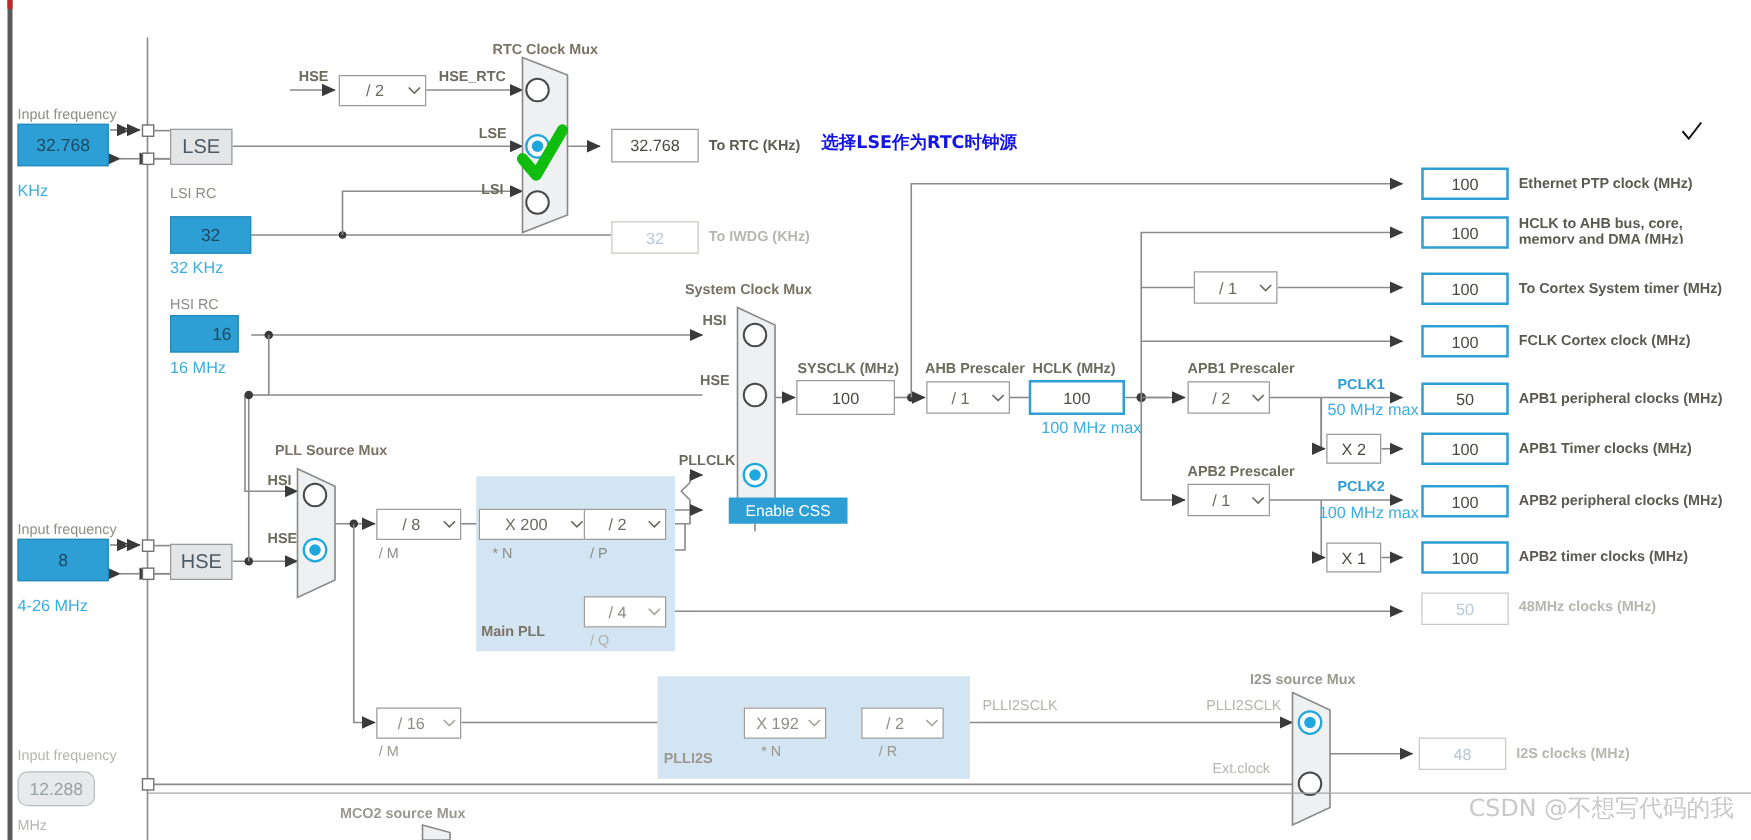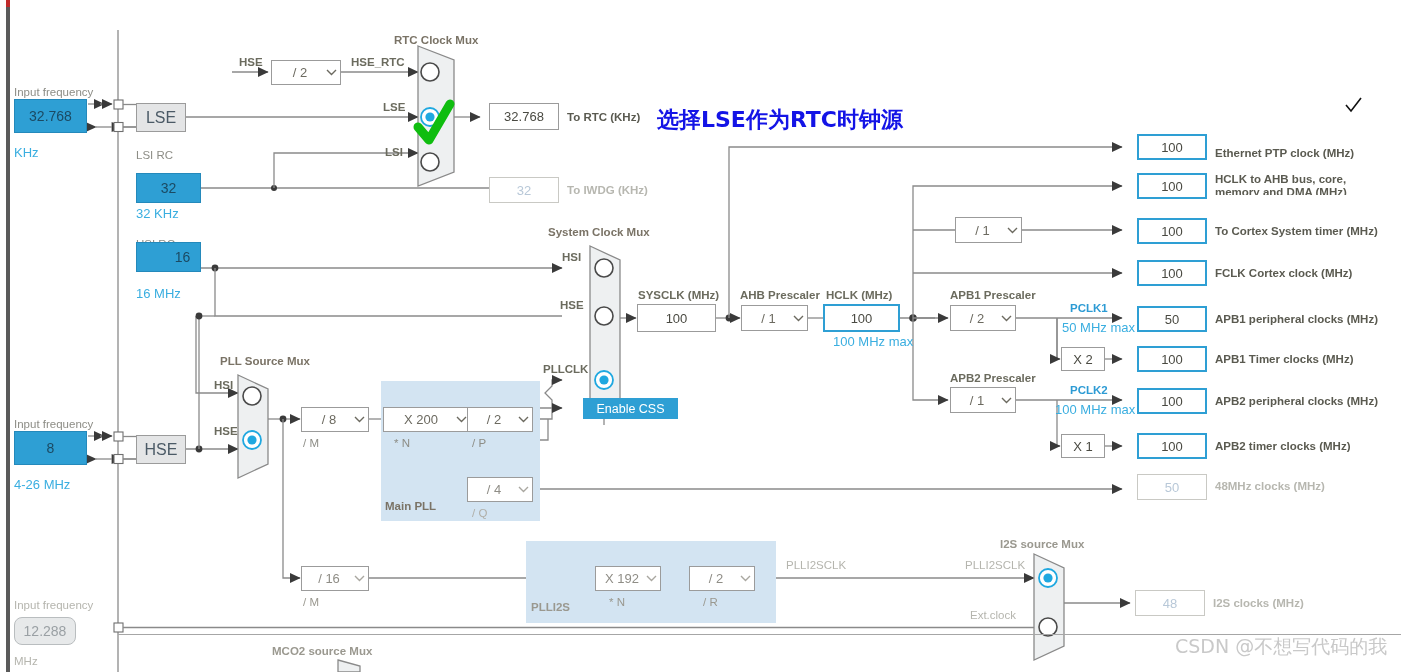--- a/index.html
+++ b/index.html
@@ -48,21 +48,21 @@
   .pll-region{position:absolute;background:#d3e4f2;}
 
   .css-btn{position:absolute;background:#2e9fd4;color:#fff;font-size:12.5px;
            display:flex;align-items:center;justify-content:center;box-sizing:border-box;}
 
   .vline{position:absolute;background:#6f6f6f;}
   .divline{position:absolute;background:#9a9a9a;}
 
   .watermark{position:absolute;color:#c9c9c9;font-size:19px;white-space:nowrap;}
 
-  .cn-note{position:absolute;color:#1414e6;font-size:22px;font-weight:bold;white-space:nowrap;
+  .cn-note{position:absolute;color:#1414e6;font-size:14px;font-weight:bold;white-space:nowrap;
            font-family:"DejaVu Sans","Liberation Sans",sans-serif;}
 
   .tiny-check{position:absolute;}
 
   svg.wires{position:absolute;left:0;top:0;width:1401px;height:672px;pointer-events:none;}
   .w{stroke:#8a8a8a;stroke-width:1.3;fill:none;}
   .mux{fill:#eef0f1;stroke:#8a8a8a;stroke-width:1.3;}
   .node{fill:#3a3a3a;}
   .arrhead{fill:#3a3a3a;}
   .port{fill:#fff;stroke:#6f6f6f;stroke-width:1.1;}
@@ -262,21 +262,21 @@
     <svg width="20" height="18" viewBox="0 0 20 18">
         <path d="M2,9 L7,15 L17,2" fill="none" stroke="#111" stroke-width="1.6"></path>
       </svg>
   </div>
 
   <div class="lbl-grey" style="left:136px;top:149px;">LSI RC</div>
   <div class="inp-blue" style="left:136px;top:173px;width:65px;height:30px;">32</div>
   <div class="lbl-blue" style="left:136px;top:206px;">32 KHz</div>
 
   <div class="lbl-grey" style="left:136px;top:238px;">HSI RC</div>
-  <div class="inp-blue" style="left:136px;top:242px;width:65px;height:30px;padding-left:28px;">16</div>
+  <div class="inp-blue" style="left:136px;top:252px;width:55px;height:30px;padding-left:28px;">16</div>
   <div class="lbl-blue" style="left:136px;top:286px;">16 MHz</div>
 
   <div class="lbl-grey" style="left:14px;top:418px;">Input frequency</div>
   <div class="inp-blue" style="left:14px;top:431px;width:73px;height:34px;">8</div>
   <div class="lbl-blue" style="left:14px;top:477px;">4-26 MHz</div>
   <div class="osc-box" style="left:136px;top:435px;width:50px;height:29px;">HSE</div>
 
   <div class="lbl-dim" style="left:14px;top:599px;">Input frequency</div>
   <div class="inp-grey" style="left:14px;top:617px;width:62px;height:28px;border-radius:8px;">12.288</div>
   <div class="lbl-dim" style="left:14px;top:655px;">MHz</div>
@@ -381,21 +381,21 @@
         </svg>
     </span>
   </div>
   <div class="lbl-blue-b" style="left:1070px;top:384px;">PCLK2</div>
   <div class="lbl-blue" style="left:1055px;top:402px;">100 MHz max</div>
 
   <div class="mul-box" style="left:1061px;top:347px;width:44px;height:24px;">X 2</div>
   <div class="mul-box" style="left:1061px;top:434px;width:44px;height:24px;">X 1</div>
 
   <div class="val-box" style="left:1137px;top:134px;width:70px;height:26px;">100</div>
-  <div class="lbl-out" style="left:1215px;top:141px;margin-top:6px;">Ethernet PTP clock (MHz)</div>
+  <div class="lbl-out" style="left:1215px;top:141px;">Ethernet PTP clock (MHz)</div>
 
   <div class="val-box" style="left:1137px;top:173px;width:70px;height:26px;">100</div>
   <div class="lbl-out" style="left:1215px;top:173px;width:170px;white-space:normal;overflow:hidden;height:22px;">HCLK to AHB bus, core, memory and DMA (MHz)</div>
 
   <div class="val-box" style="left:1137px;top:218px;width:70px;height:26px;">100</div>
   <div class="lbl-out" style="left:1215px;top:225px;">To Cortex System timer (MHz)</div>
 
   <div class="val-box" style="left:1137px;top:260px;width:70px;height:26px;">100</div>
   <div class="lbl-out" style="left:1215px;top:267px;">FCLK Cortex clock (MHz)</div>
 

